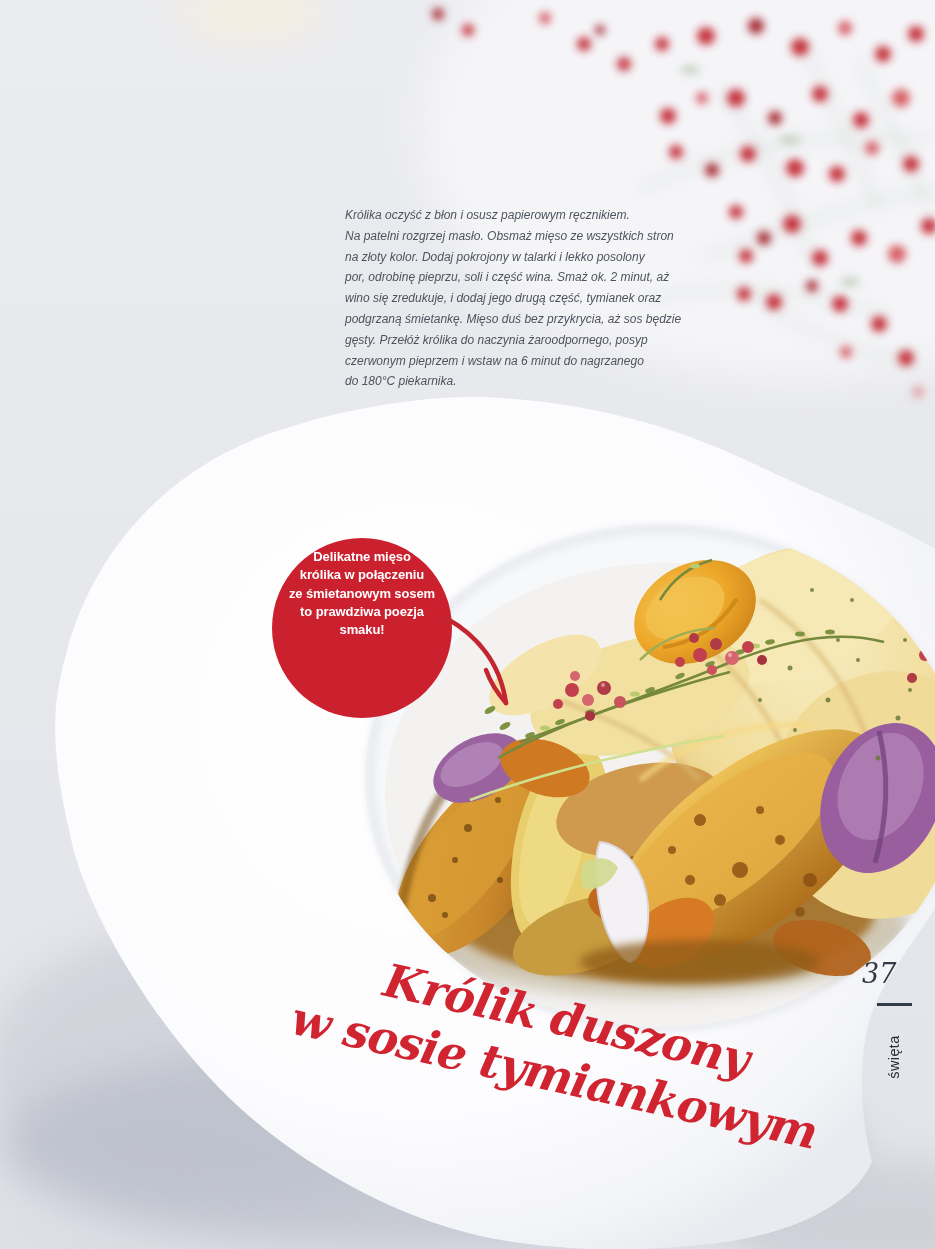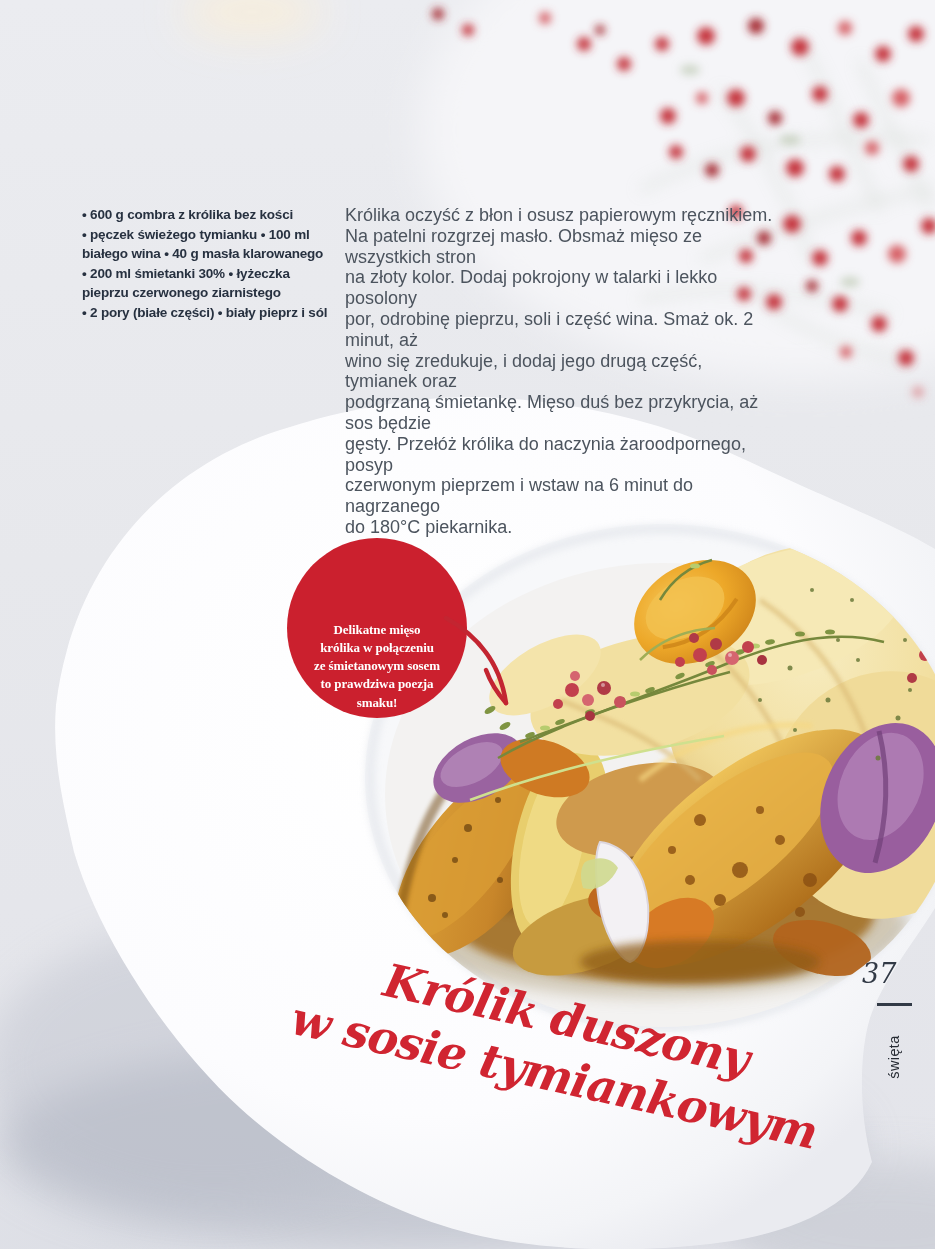--- a/index.html
+++ b/index.html
@@ -12,27 +12,27 @@
     font-family:"Liberation Sans", sans-serif;
   }
   .photo-layer{position:absolute;left:0;top:0;width:935px;height:1249px;}
   .ingredients{
     position:absolute;left:82px;top:205px;width:300px;
     font-size:13.5px;line-height:19.5px;font-weight:bold;letter-spacing:-0.2px;
     color:#273140;white-space:pre-line;
   }
   .instructions{
     position:absolute;left:345px;top:205px;width:430px;
-    font-size:18px;line-height:20.8px;color:#4c545e;white-space:pre-line;
+    font-size:12px;line-height:20.8px;color:#4c545e;white-space:pre-line;font-style:italic;
   }
   .badge{
-    position:absolute;left:287px;top:538px;width:180px;height:180px;
+    position:absolute;left:272px;top:538px;width:180px;height:180px;
     border-radius:50%;background:#cb202e;
-    display:flex;align-items:flex-end;justify-content:center;text-align:center;
-    box-sizing:border-box;padding:10px 6px 6px 6px;font-family:Liberation Serif, serif;
+    display:flex;align-items:flex-start;justify-content:center;text-align:center;
+    box-sizing:border-box;padding:10px 6px 6px 6px;
   }
   .badge-text{
     color:#ffffff;font-size:13px;line-height:18.3px;font-weight:bold;
     white-space:pre-line;letter-spacing:-0.1px;
   }
   .arrow-wrap{position:absolute;left:438px;top:598px;width:84px;height:115px;}
   .title-block{
     position:absolute;left:285px;top:992px;width:550px;
     transform:rotate(12.5deg);transform-origin:center;
     text-align:center;color:#d02531;
@@ -330,26 +330,20 @@
           <circle cx="910" cy="690" r="2"></circle>
           <circle cx="795" cy="730" r="2"></circle>
         <circle cx="905" cy="640" r="2"></circle>
           <circle cx="852" cy="600" r="2"></circle>
           <circle cx="812" cy="590" r="2"></circle>
       </g>
       <ellipse cx="700" cy="962" rx="120" ry="22" fill="#8e5c16" opacity="0.75" filter="url(#b4)"></ellipse>
     </g>
   </svg>
 
-  <div class="ingredients">• 600 g combra z królika bez kości
-• pęczek świeżego tymianku • 100 ml
-białego wina • 40 g masła klarowanego
-• 200 ml śmietanki 30% • łyżeczka
-pieprzu czerwonego ziarnistego
-• 2 pory (białe części) • biały pieprz i sól</div>
 
   <div class="instructions">Królika oczyść z błon i osusz papierowym ręcznikiem.
 Na patelni rozgrzej masło. Obsmaż mięso ze wszystkich stron
 na złoty kolor. Dodaj pokrojony w talarki i lekko posolony
 por, odrobinę pieprzu, soli i część wina. Smaż ok. 2 minut, aż
 wino się zredukuje, i dodaj jego drugą część, tymianek oraz
 podgrzaną śmietankę. Mięso duś bez przykrycia, aż sos będzie
 gęsty. Przełóż królika do naczynia żaroodpornego, posyp
 czerwonym pieprzem i wstaw na 6 minut do nagrzanego
 do 180°C piekarnika.</div>

